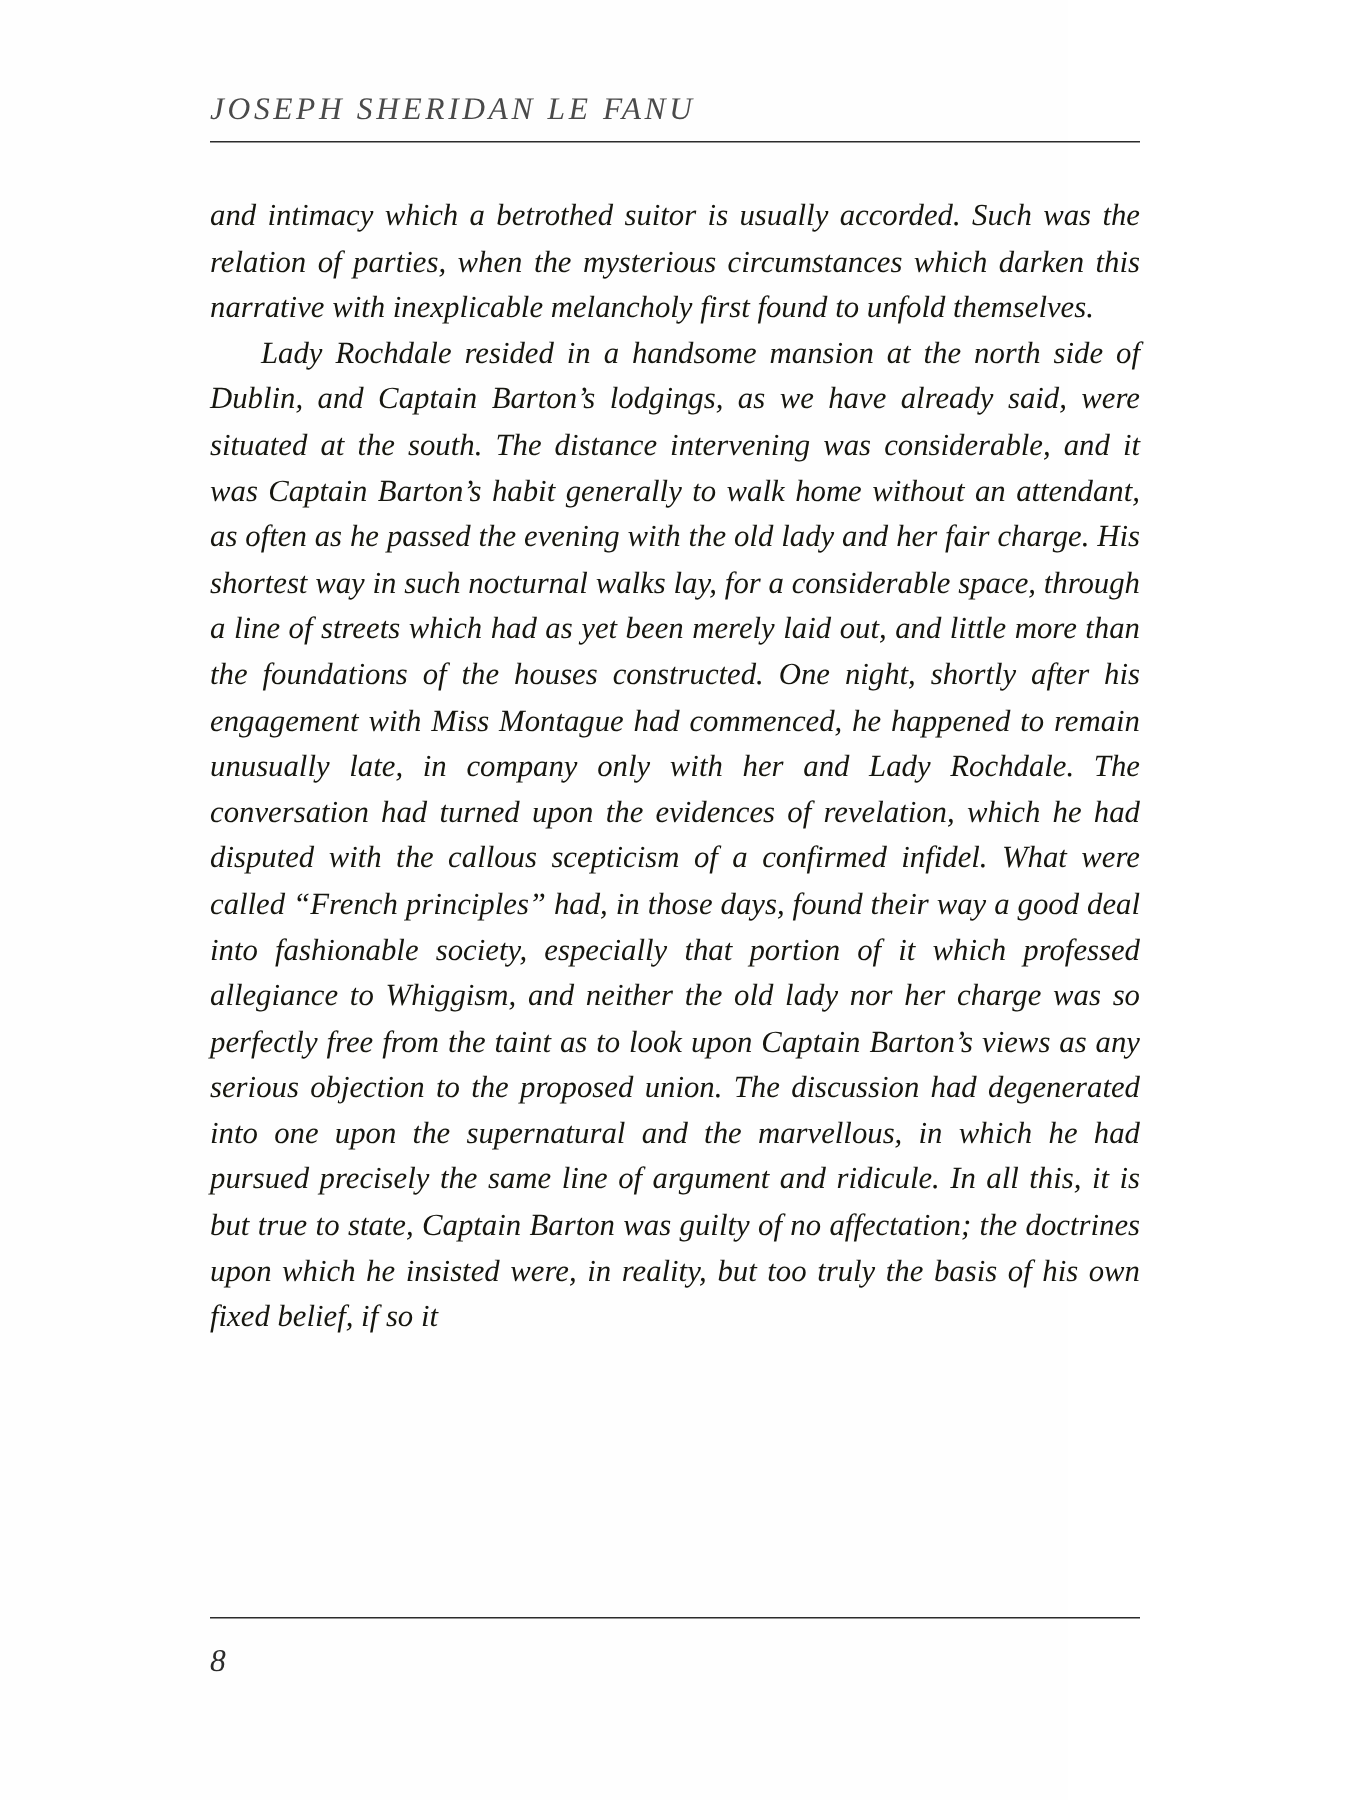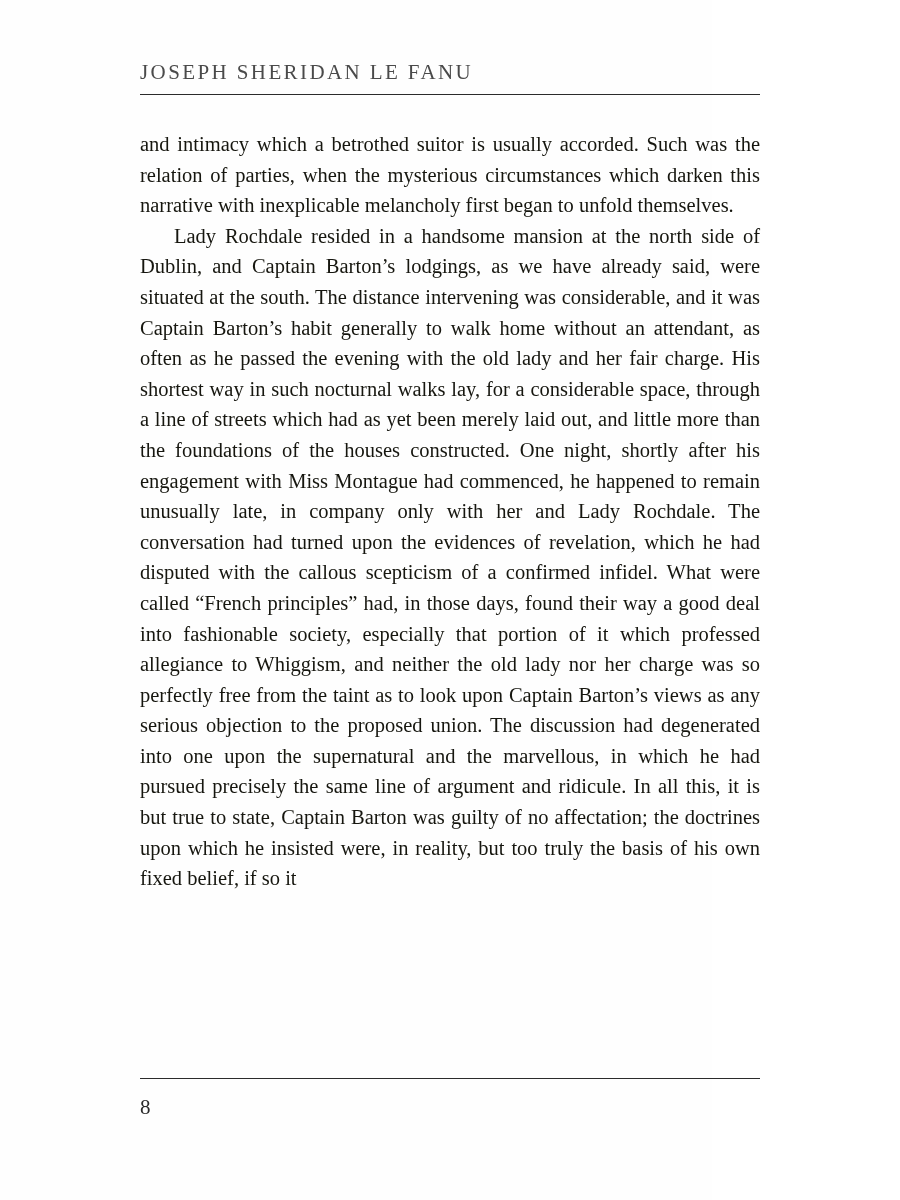--- a/index.html
+++ b/index.html
@@ -14,20 +14,21 @@
     color: #1a1a1a;
     overflow: hidden;
   }
 
   .page {
     position: relative;
     width: 712px;
     height: 1200px;
     background: #fefefe;
     box-sizing: border-box;
+    font-style: italic;
   }
 
   .content {
     position: absolute;
     left: 140px;
     top: 60px;
     width: 620px;
   }
 
   
@@ -84,21 +85,21 @@
 
 <div class="page">
 
   <div class="content">
 
     <div class="running-head">Joseph Sheridan Le Fanu</div>
 
     <div class="rule-top"></div>
 
     <div class="body-text">
-      <p>and intimacy which a betrothed suitor is usually accorded. Such was the relation of parties, when the mysterious circumstances which darken this narrative with inexplicable melancholy first began to unfold themselves.</p>
+      <p>and intimacy which a betrothed suitor is usually accorded. Such was the relation of parties, when the mysterious circumstances which darken this narrative with inexplicable melancholy first found to unfold themselves.</p>
       <p class="indent">Lady Rochdale resided in a handsome mansion at the north side of Dublin, and Captain Barton’s lodgings, as we have already said, were situated at the south. The distance intervening was considerable, and it was Captain Barton’s habit generally to walk home without an attendant, as often as he passed the evening with the old lady and her fair charge. His shortest way in such nocturnal walks lay, for a considerable space, through a line of streets which had as yet been merely laid out, and little more than the foundations of the houses constructed. One night, shortly after his engagement with Miss Montague had commenced, he happened to remain unusually late, in company only with her and Lady Rochdale. The conversation had turned upon the evidences of revelation, which he had disputed with the callous scepticism of a confirmed infidel. What were called “French principles” had, in those days, found their way a good deal into fashionable society, especially that portion of it which professed allegiance to Whiggism, and neither the old lady nor her charge was so perfectly free from the taint as to look upon Captain Barton’s views as any serious objection to the proposed union. The discussion had degenerated into one upon the supernatural and the marvellous, in which he had pursued precisely the same line of argument and ridicule. In all this, it is but true to state, Captain Barton was guilty of no affectation; the doctrines upon which he insisted were, in reality, but too truly the basis of his own fixed belief, if so it</p>
     </div>
 
   </div>
 
   <div class="footer">
     <div class="rule-bottom"></div>
     <div class="folio">8</div>
   </div>
 

